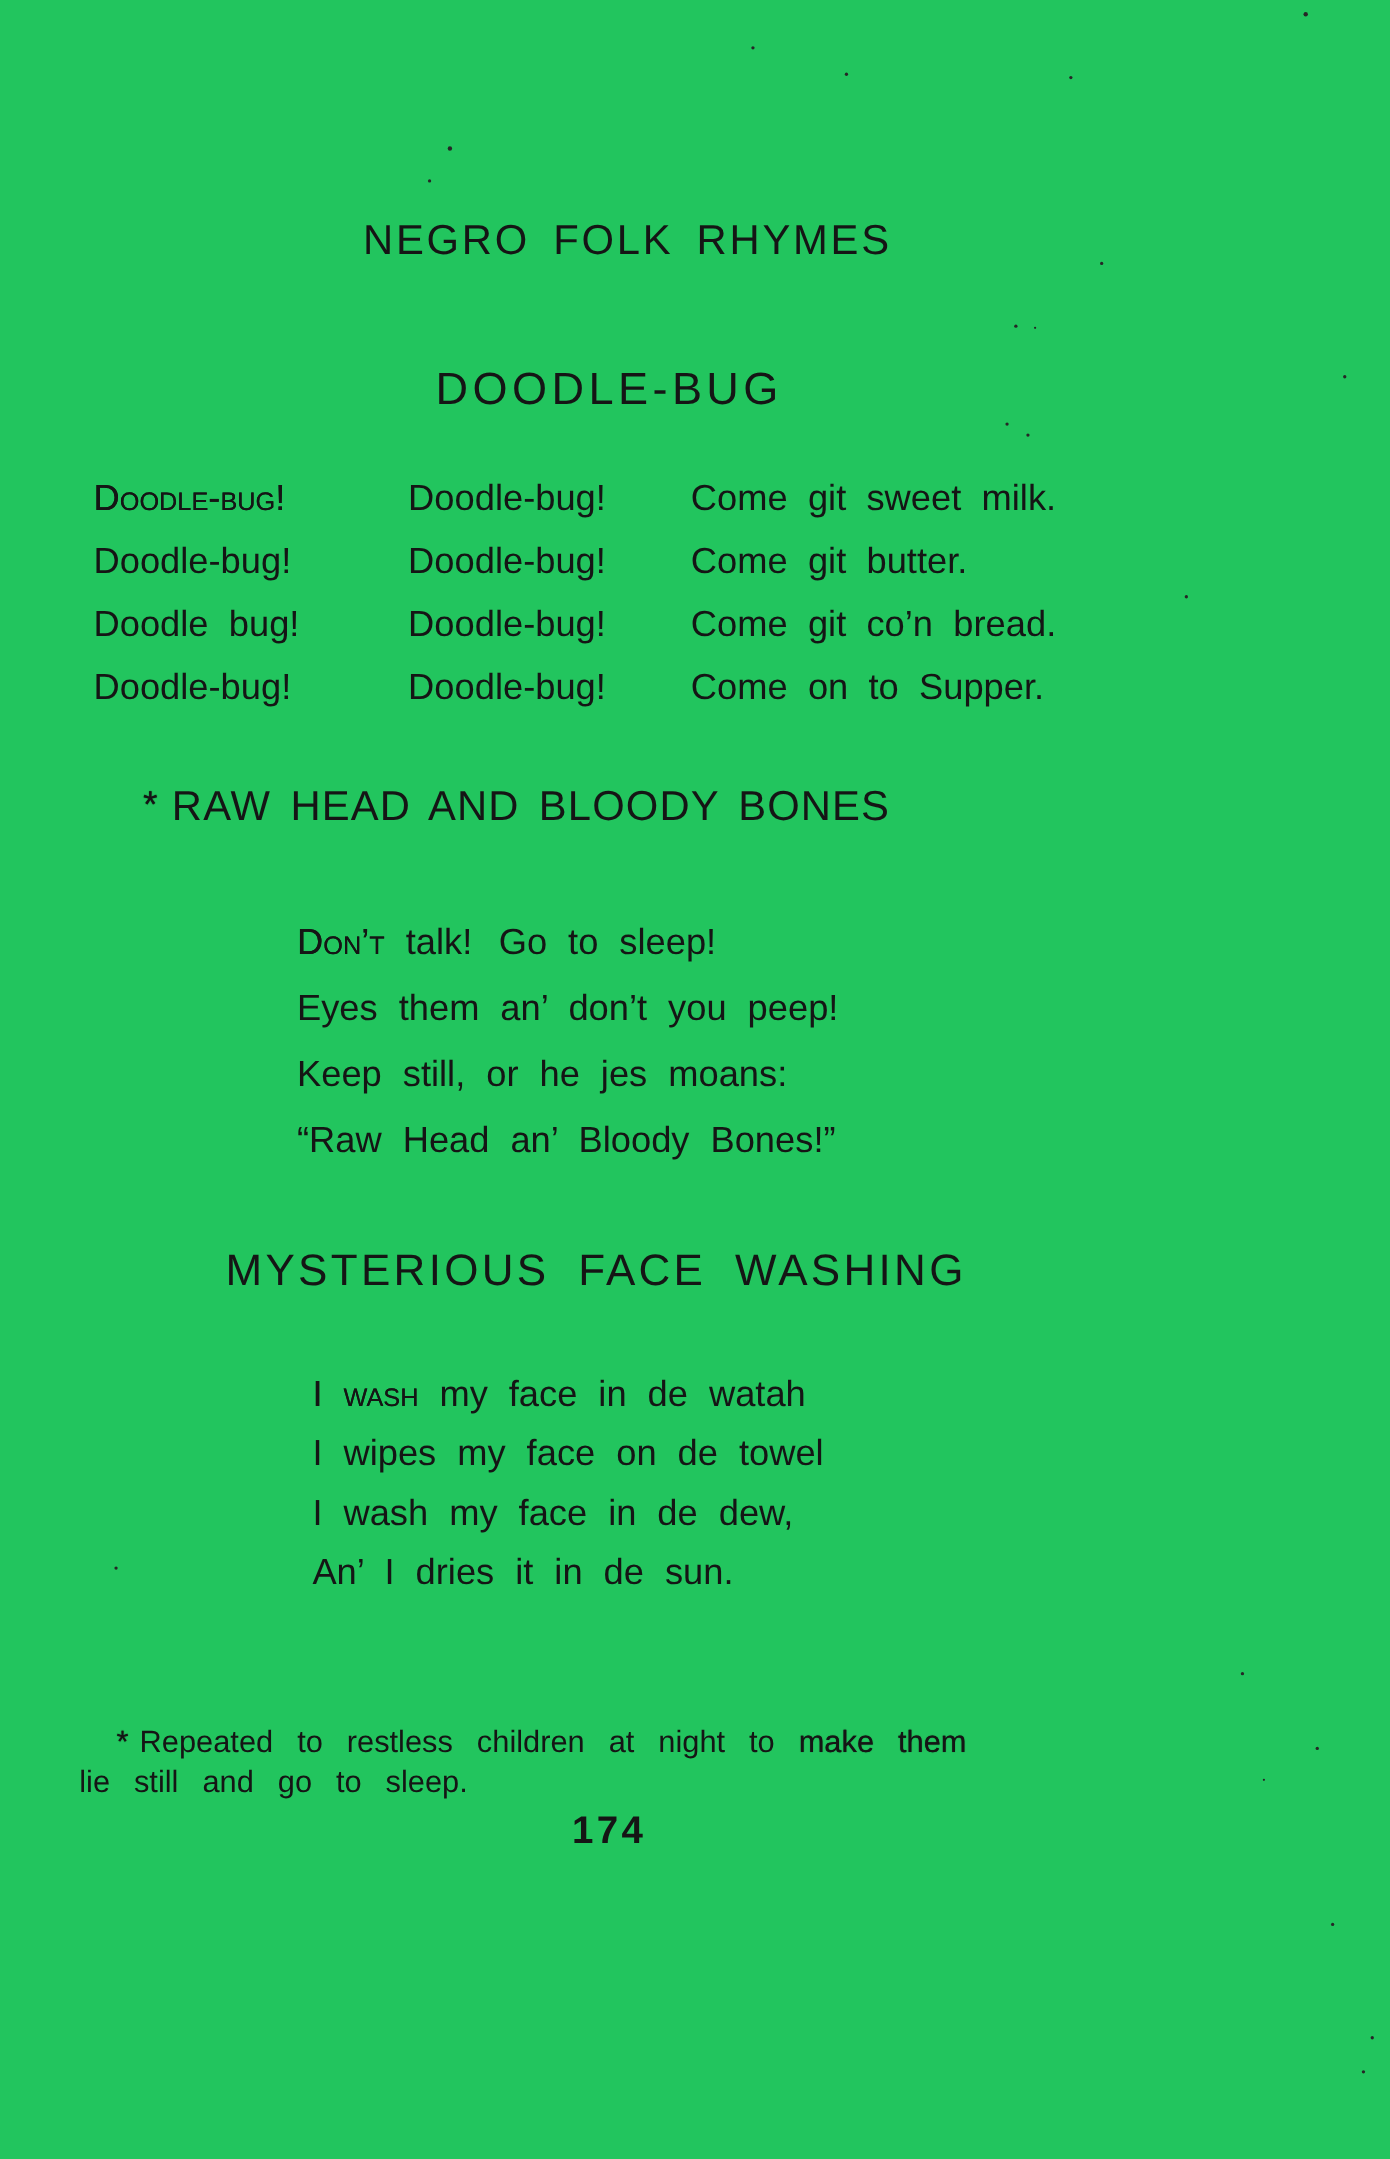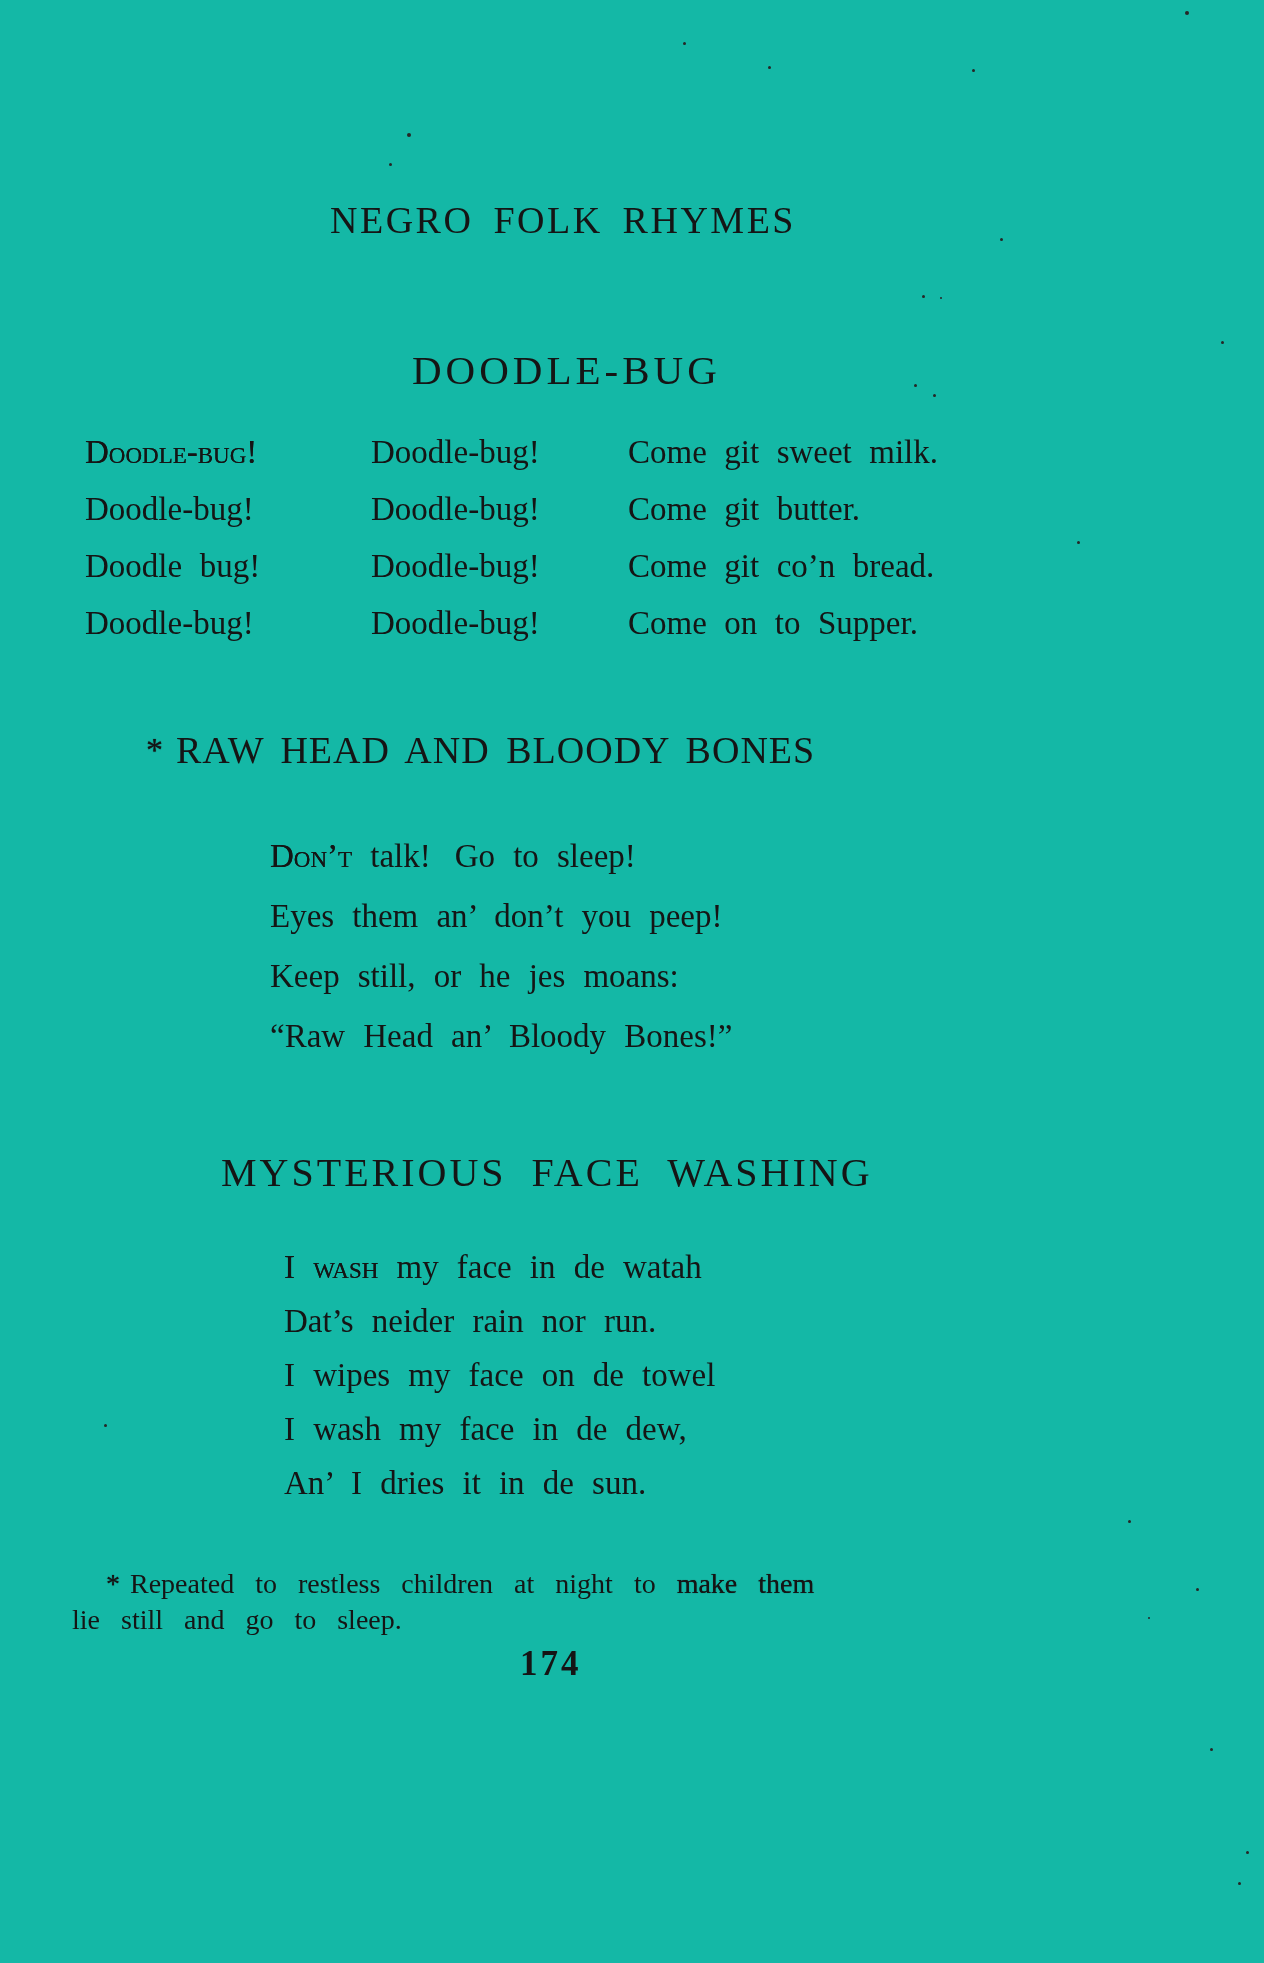--- a/index.html
+++ b/index.html
@@ -1,31 +1,31 @@
 <!DOCTYPE html>
 <html><head>
 <meta charset="utf-8">
 <style>
   html,body{margin:0;padding:0;background:#e8e8e8;}
   .page{
     position:relative;
     width:1264px;height:1963px;
     margin:0 auto;
-    background:#14b8a6;
+    background:#22c55e;
     color:#151515;
-    font-family:Liberation Serif, serif;
+    font-family:Liberation Sans, sans-serif;
     overflow:hidden;
   }
   .running-header{
     position:absolute;left:330px;top:198px;
     font-size:38px;letter-spacing:2.5px;word-spacing:8px;
     white-space:nowrap;
   }
   .poem-title{
-    position:absolute;margin:16px;font-weight:400;white-space:nowrap;
+    position:absolute;margin:0;font-weight:400;white-space:nowrap;
   }
   .t1{left:396px;top:330px;font-size:41px;letter-spacing:4px;}
   .t2{left:130px;top:712px;font-size:38px;letter-spacing:1px;word-spacing:6px;}
   .t3{left:205px;top:1133px;font-size:40px;letter-spacing:3px;word-spacing:12px;}
   .title-marker{font-size:34px;margin-right:12px;position:relative;top:-2px;text-shadow:0 0 1px #151515;}
   .verse{position:absolute;font-size:33px;}
   .v1{left:85px;top:424px;}
   .v1 .vline{height:57px;line-height:57px;white-space:nowrap;}
   .v1 .vcol{display:inline-block;white-space:nowrap;word-spacing:0.28em;}
   .v1 .c0{width:286px;}
@@ -72,21 +72,20 @@
       <div class="vline"><span class="vseg sc">Don’t</span><span class="vseg"> talk!</span><span class="vseg gap">Go to sleep!</span></div>
       <div class="vline"><span class="vseg">Eyes them an’ don’t you peep!</span></div>
       <div class="vline"><span class="vseg">Keep still, or he jes moans:</span></div>
       <div class="vline"><span class="vseg">“Raw Head an’ Bloody Bones!”</span></div>
     </div>
 
   <h2 class="poem-title t3">MYSTERIOUS FACE WASHING</h2>
 
   <div class="verse v3">
       <div class="vline"><span class="vseg sc">I wash</span><span class="vseg"> my face in de watah</span></div>
-      <div class="vline"><span class="vseg">Dat’s neider rain nor run.</span></div>
       <div class="vline"><span class="vseg">I wipes my face on de towel</span></div>
       <div class="vline"><span class="vseg">I wash my face in de dew,</span></div>
       <div class="vline"><span class="vseg">An’ I dries it in de sun.</span></div>
     </div>
 
   <div class="footnote">
     <div class="fn-line1"><span class="fn-marker">*</span><span>Repeated to restless children at night to</span><span> </span><span class="heavy">make them</span></div>
     <div class="fn-line2">lie still and go to sleep.</div>
   </div>
 

